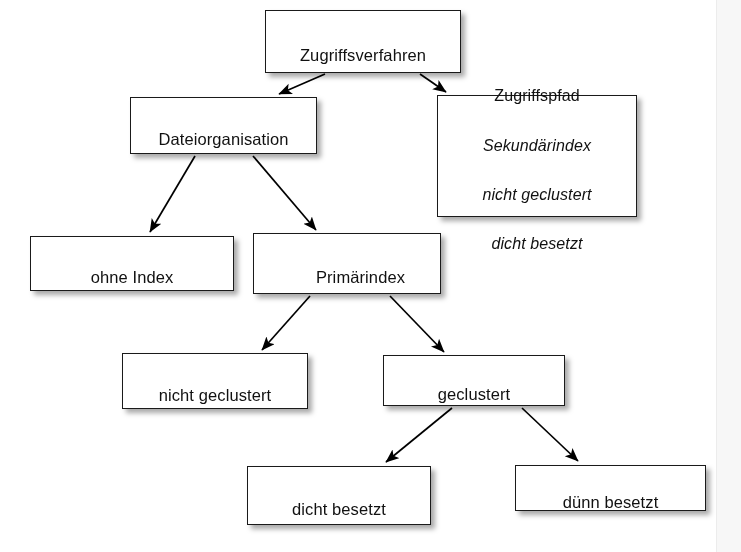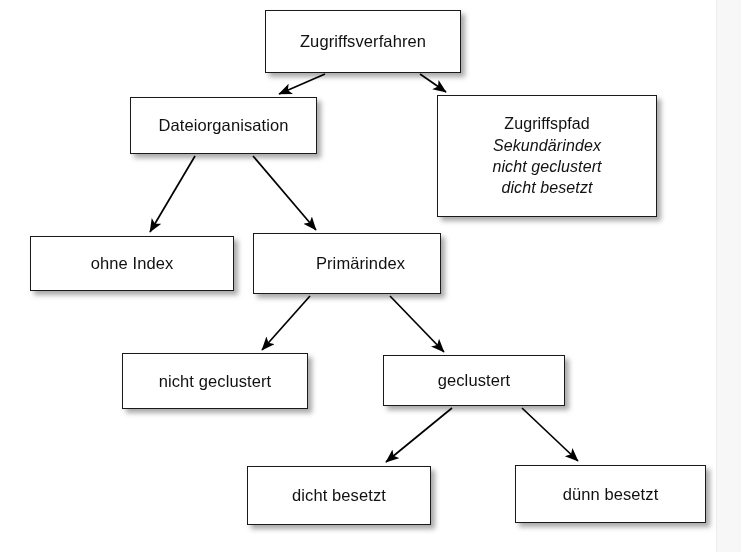--- a/index.html
+++ b/index.html
@@ -43,21 +43,21 @@
     flex-direction: column;
     align-items: center;
     justify-content: center;
     color: #111111;
     font-size: 16.5px;
     line-height: 1.22;
     text-align: center;
     letter-spacing: 0.1px;
     -webkit-font-smoothing: antialiased;
   }
-  .node .line { display: block; white-space: nowrap; }
+  .node .line { display: block; white-space: nowrap; margin-top: 28px; }
   .node .line.italic { font-style: italic; }
   .node.multiline { font-size: 16px; line-height: 1.34; }
 </style>
 </head>
 <body>
 
 <div id="canvas">
 
   <div id="right-gutter"></div>
 
@@ -79,39 +79,39 @@
       </g>
   </svg>
 
   <div id="node-layer">
       <div class="node" style="left: 265px; top: 10px; width: 196px; height: 63px; background: rgb(255, 255, 255); border-color: rgb(26, 26, 26); color: rgb(17, 17, 17);">
         <span class="line">Zugriffsverfahren</span>
       </div>
       <div class="node" style="left: 130px; top: 97px; width: 187px; height: 57px; background: rgb(255, 255, 255); border-color: rgb(26, 26, 26); color: rgb(17, 17, 17);">
         <span class="line">Dateiorganisation</span>
       </div>
-      <div class="node multiline" style="left: 437px; top: 95px; width: 220px; height: 122px; background: rgb(255, 255, 255); border-color: rgb(26, 26, 26); color: rgb(17, 17, 17);">
+      <div class="node multiline" style="left: 437px; top: 95px; width: 200px; height: 122px; background: rgb(255, 255, 255); border-color: rgb(26, 26, 26); color: rgb(17, 17, 17);">
         <span class="line">Zugriffspfad</span>
         <span class="line italic">Sekundärindex</span>
         <span class="line italic">nicht geclustert</span>
         <span class="line italic">dicht besetzt</span>
       </div>
       <div class="node" style="left: 30px; top: 236px; width: 204px; height: 55px; background: rgb(255, 255, 255); border-color: rgb(26, 26, 26); color: rgb(17, 17, 17);">
         <span class="line">ohne Index</span>
       </div>
       <div class="node" style="left: 253px; top: 233px; width: 188px; height: 61px; background: rgb(255, 255, 255); border-color: rgb(26, 26, 26); color: rgb(17, 17, 17); padding-left: 27px;">
         <span class="line">Primärindex</span>
       </div>
       <div class="node" style="left: 122px; top: 353px; width: 186px; height: 56px; background: rgb(255, 255, 255); border-color: rgb(26, 26, 26); color: rgb(17, 17, 17);">
         <span class="line">nicht geclustert</span>
       </div>
       <div class="node" style="left: 383px; top: 355px; width: 182px; height: 51px; background: rgb(255, 255, 255); border-color: rgb(26, 26, 26); color: rgb(17, 17, 17);">
         <span class="line">geclustert</span>
       </div>
       <div class="node" style="left: 247px; top: 466px; width: 184px; height: 59px; background: rgb(255, 255, 255); border-color: rgb(26, 26, 26); color: rgb(17, 17, 17);">
         <span class="line">dicht besetzt</span>
       </div>
-      <div class="node" style="left: 515px; top: 465px; width: 191px; height: 58px; background: rgb(255, 255, 255); border-color: rgb(26, 26, 26); color: rgb(17, 17, 17);">
+      <div class="node" style="left: 515px; top: 465px; width: 191px; height: 46px; background: rgb(255, 255, 255); border-color: rgb(26, 26, 26); color: rgb(17, 17, 17);">
         <span class="line">dünn besetzt</span>
       </div>
     </div>
 
 </div>
 
 </body></html>

